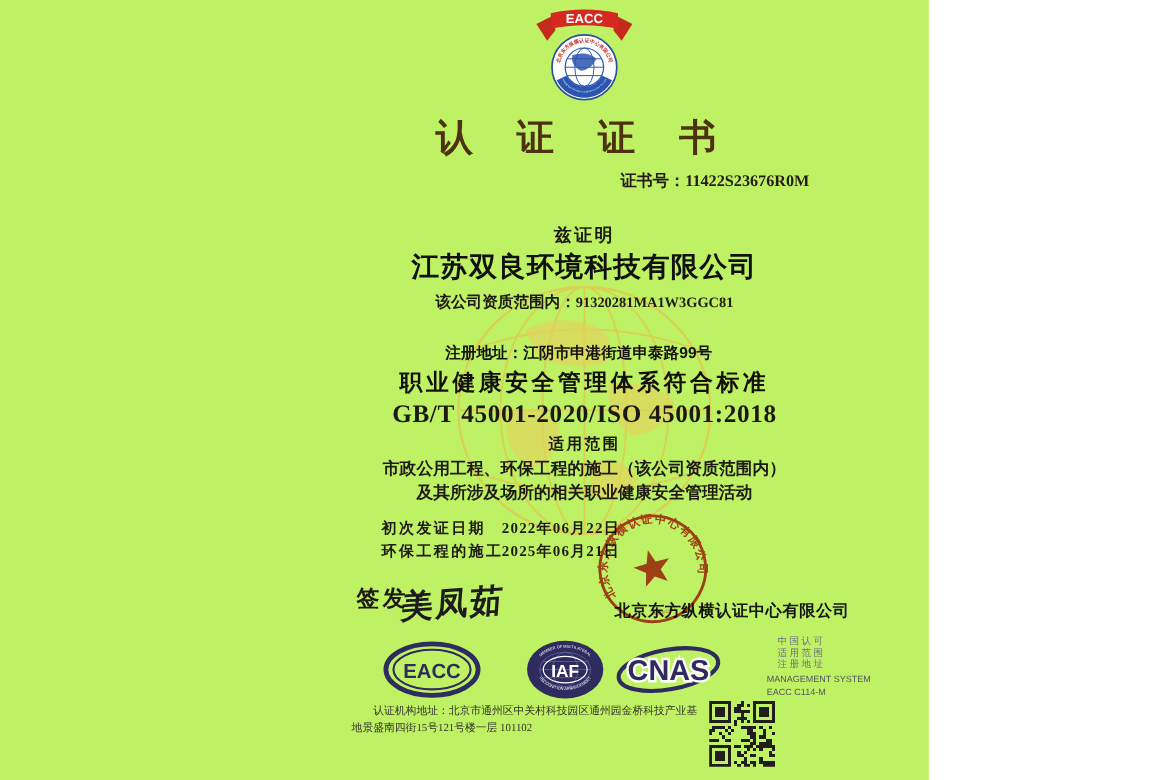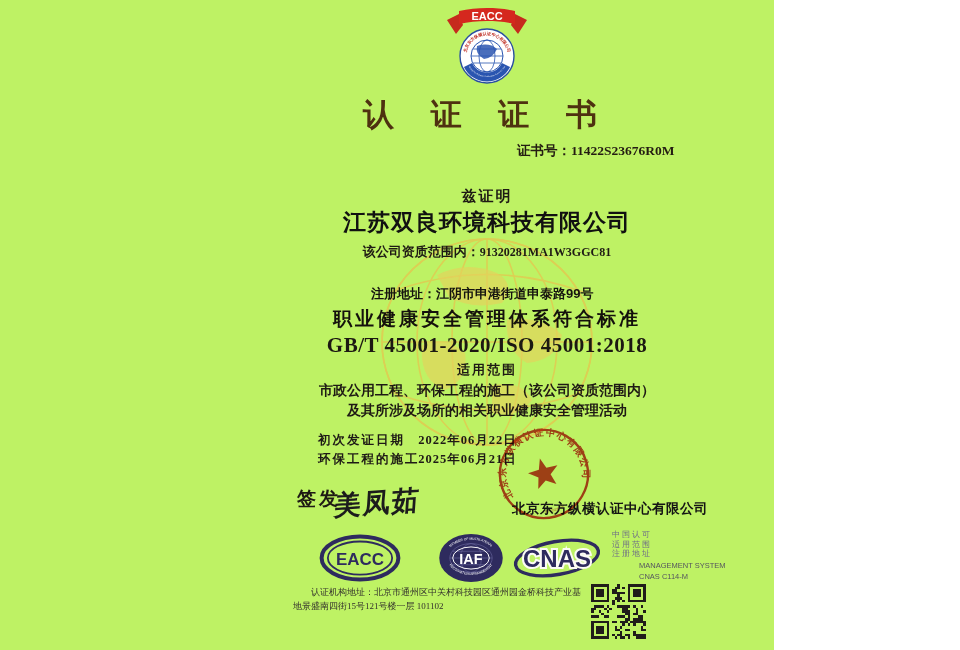--- a/index.html
+++ b/index.html
@@ -30,21 +30,21 @@
 
   .signlab{top:486px;left:297px;font-size:19px;font-weight:bold;letter-spacing:3px;}
   .signature{top:485px;left:334px;font-size:27px;font-weight:bold;color:#1c1c1c;
              font-family:"DejaVu Sans", sans-serif;
              transform:rotate(-4deg) skewX(-8deg);letter-spacing:2px;}
 
   .issuer-name{top:500px;left:512px;font-size:13.5px;letter-spacing:0.5px;color:#141414;z-index:2;}
   .seal{left:494px;top:424px;width:100px;height:100px;z-index:3;mix-blend-mode:multiply;opacity:0.92;}
 
   .cnas-block{left:612px;top:530px;z-index:2;line-height:9.5px;}
-  .cnas-block .zh{font-size:8px;color:#6e6e86;letter-spacing:2px;font-family:"Liberation Sans", sans-serif;}
+  .cnas-block .zh{font-size:8px;color:#6e6e86;letter-spacing:2px;font-family:"Liberation Sans", sans-serif;margin-left:36px;}
   .cnas-block .en{font-size:7.5px;color:#55555f;font-family:"Liberation Sans", sans-serif;line-height:9px;margin-top:2px;margin-left:27px;}
 
   .fineprint{left:293px;top:586px;width:296px;font-size:9px;line-height:13.5px;color:#33302c;z-index:2;}
   .fineprint p{margin:0;text-indent:2em;}
 
   .watermark{left:377px;top:235px;z-index:0;opacity:0.8;}
   .toplogo{left:442px;top:6px;width:90px;height:84px;}
   .qr{left:591px;top:584px;width:55px;height:55px;z-index:2;}
   .z1{z-index:1;}
 </style>
@@ -190,21 +190,21 @@
   <svg class="abs z1" style="left:512px;top:535px;" width="92" height="46" viewBox="0 0 92 46">
     <ellipse cx="45" cy="23" rx="42" ry="16.5" fill="none" stroke="#2e2b5e" stroke-width="3.4" transform="rotate(-10 45 23)"></ellipse>
     <text x="45" y="31.5" text-anchor="middle" font-size="24" font-weight="bold" fill="#2e2b5e" stroke="#fcfbf6" stroke-width="4" style="paint-order:stroke" font-family="Liberation Sans, sans-serif">CNAS</text>
   </svg>
 
   <div class="abs cnas-block">
     <div class="zh">中国认可</div>
     <div class="zh">适用范围</div>
     <div class="zh">注册地址</div>
     <div class="en">MANAGEMENT SYSTEM</div>
-    <div class="en">CNAS C114-M</div>
+    <div class="en">EACC C114-M</div>
   </div>
 
   <div class="abs fineprint">
     <p>认证机构地址：北京市通州区中关村科技园区通州园金桥科技产业基地景盛南四街15号121号楼一层 101102</p>
   </div>
 
   <svg class="abs qr" id="qr" viewBox="0 0 21 21" shape-rendering="crispEdges">
       <rect x="0" y="0" width="1" height="1" fill="#201d1a"></rect>
       <rect x="1" y="0" width="1" height="1" fill="#201d1a"></rect>
       <rect x="2" y="0" width="1" height="1" fill="#201d1a"></rect>

